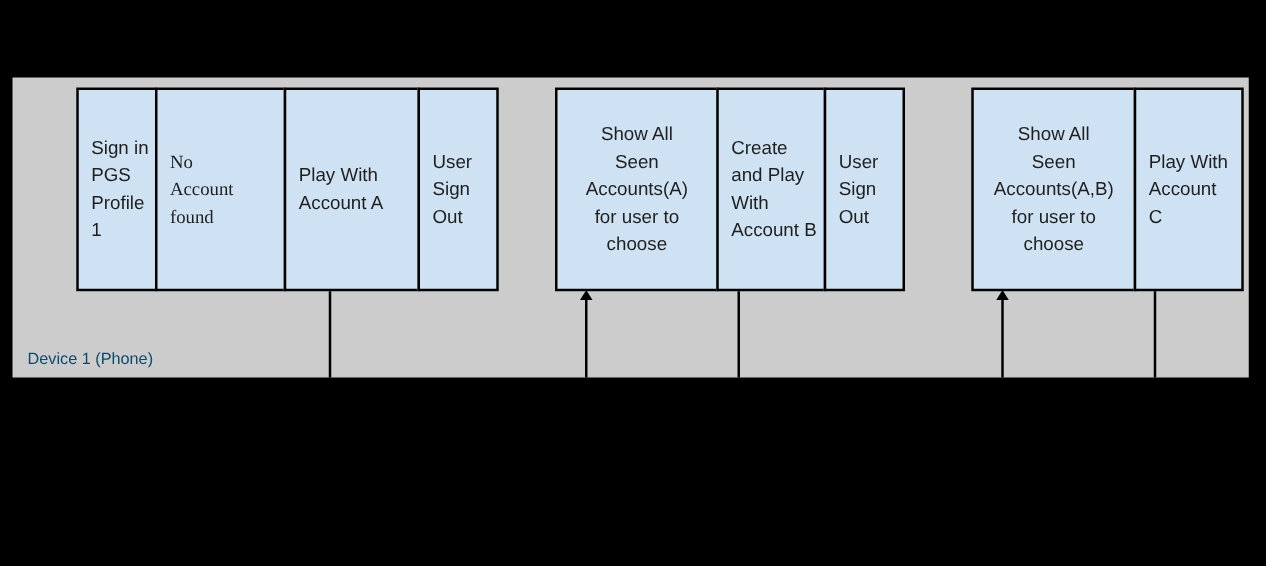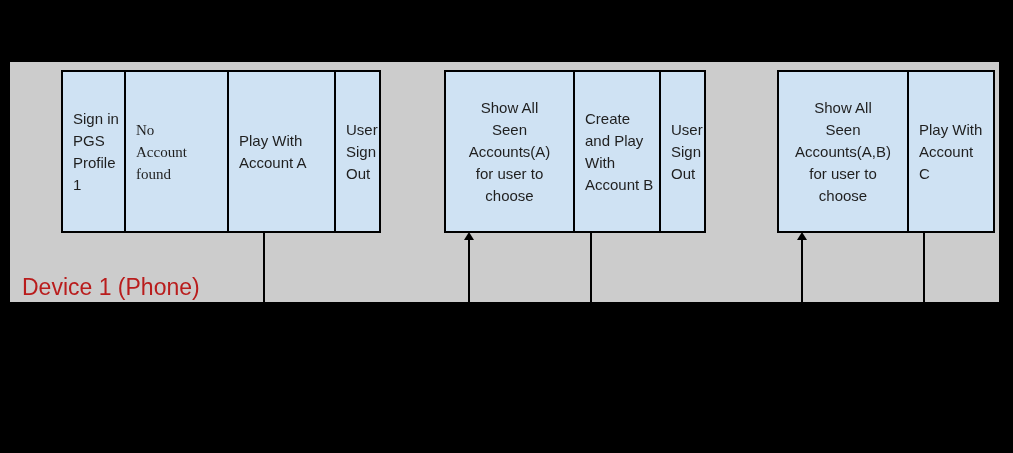--- a/index.html
+++ b/index.html
@@ -50,21 +50,21 @@
   }
   .box + .box { margin-left: -2px; }
   .box.center {
     justify-content: center;
     text-align: center;
     padding: 2px 2px;
   }
   .w87  { width: 65px; }
   .w105 { width: 105px; font-family: Liberation Serif, serif; }
   .w109 { width: 109px; }
-  .w65  { width: 47px; }
+  .w65  { width: 65px; }
   .w131 { width: 131px; }
   .w112 { width: 88px; }
   .w132 { width: 132px; }
   .vline {
     position: absolute;
     width: 2px;
     top: 171px;
     height: 69px;
     background: #000000;
   }
@@ -82,23 +82,23 @@
   .arrow-a { left: 458px; }
   .arrow-a-head { left: 454px; }
   .line-b  { left: 580px; }
   .arrow-b { left: 791px; }
   .arrow-b-head { left: 787px; }
   .line-c  { left: 913px; }
   .lane-label {
     position: absolute;
     left: 12px;
     bottom: 4px;
-    font-size: 23px;
+    font-size: 13px;
     line-height: 22px;
-    color: #b91c1c;
+    color: #0c4a6e;
   }
 </style>
 </head>
 <body>
 
 <div class="stage">
   <div class="lane">
 
     <div class="group group-1">
       <div class="box w87">Sign in

